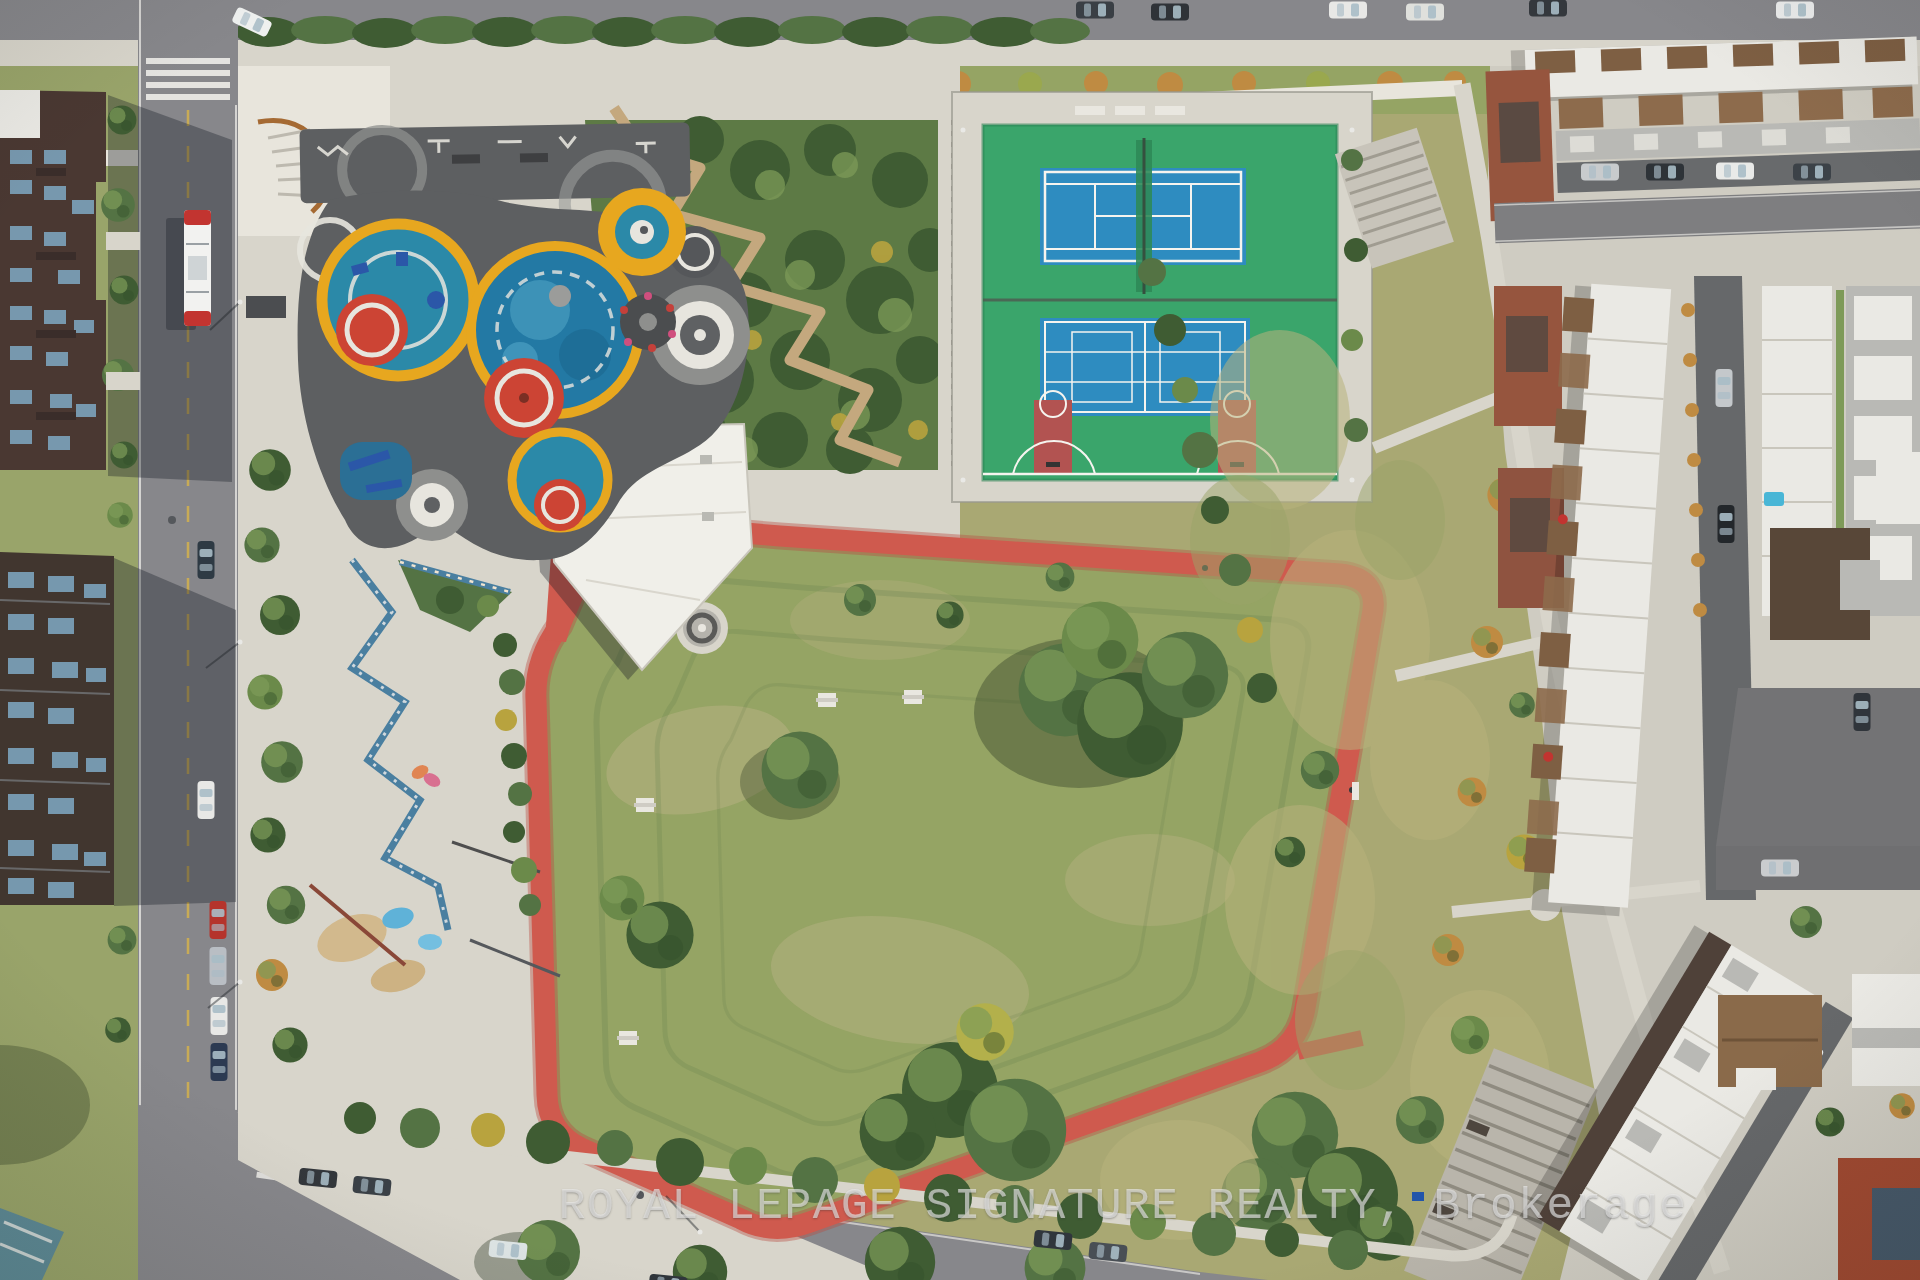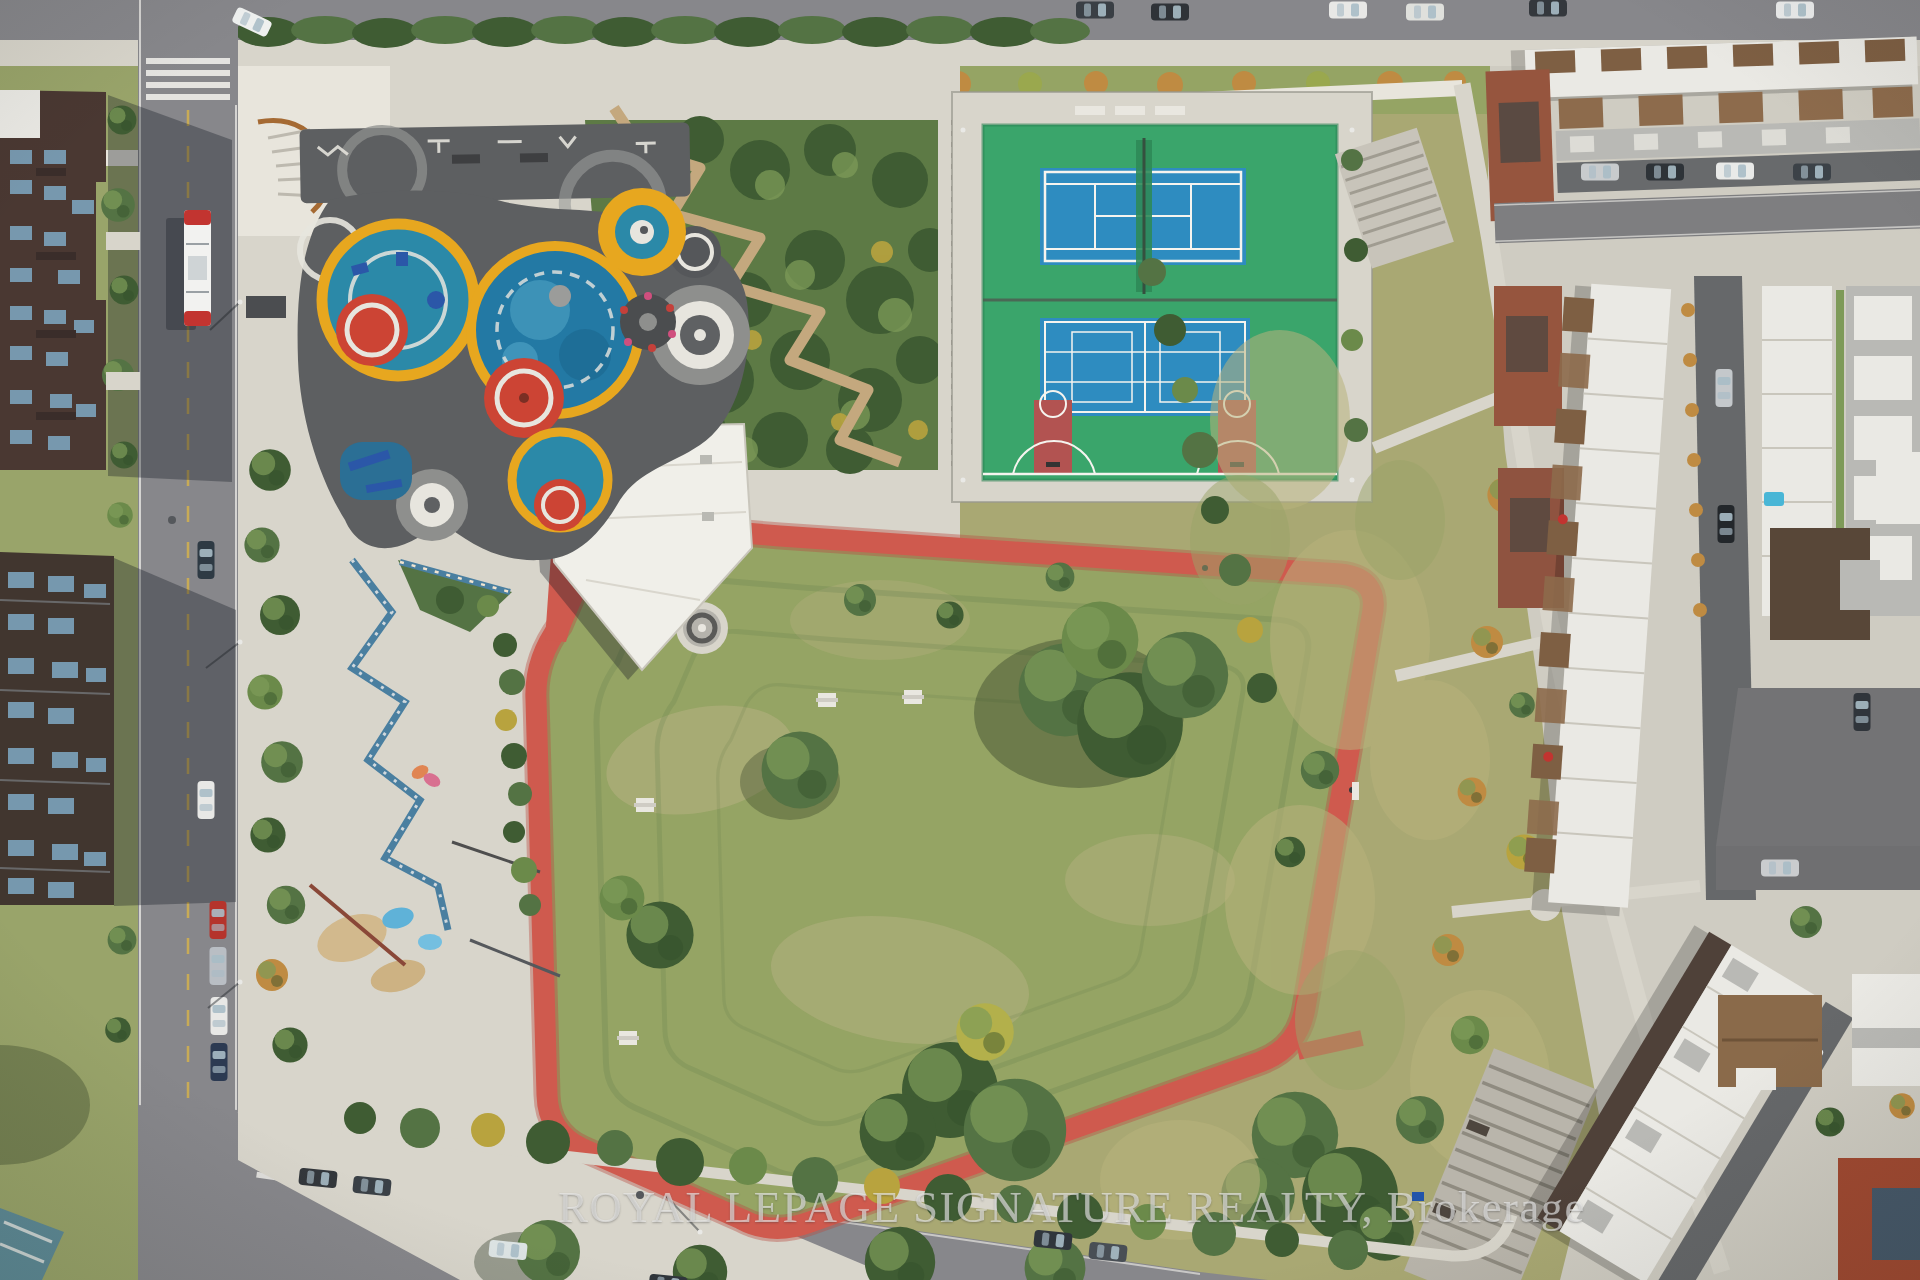--- a/index.html
+++ b/index.html
@@ -1,18 +1,18 @@
 <!DOCTYPE html>
 <html style="--concrete: #d8d5cb; --concrete-bright: #e8e5dc; --asphalt: #87878b; --asphalt-dark: #68686c; --grass: #95a464; --meadow: #a9a873; --grass-dry: #b6b181; --tree-dark: #3f5c33; --tree-mid: #547344; --tree-light: #7d9b58; --autumn: #bf8b42; --track-red: #cf5a4e; --court-green: #3aa56b; --court-blue: #2e8cc0; --key-red: #b25351; --play-teal: #2b89a8; --play-water: #2379a4; --play-yellow: #e7a71f; --play-red: #cc4434; --pad-dark: #5d5f61; --ring-gray: #8e8f8d; --ring-white: #e7e5de; --roof-white: #eae9e4; --roof-gray: #b9b9b5; --wood-brown: #7e5f43; --brick: #96553e; --building-dark: #4a3832; --glass: #7ca3bc; --line-white: #f5f4ef; --boardwalk: #c4a87e; --bus-red: #c23430; --watermark: rgba(238,238,238,0.55);"><head>
 <meta charset="utf-8">
 <style>
   html,body { margin:0; padding:0; background:#1d1f22; }
   .stage {
     position:relative; width:1920px; height:1280px; overflow:hidden;
-    font-family:Liberation Serif, serif;
+    font-family:Liberation Mono, monospace;
     background:var(--meadow,#a9a873);
   }
   .stage svg { position:absolute; left:0; top:0; }
   .watermark {
     position:absolute; left:553px; top:1181px;
     font-size:45px; font-weight:400; letter-spacing:1.5px; white-space:nowrap;
     color:var(--watermark, rgba(238,238,238,0.55));
     text-shadow:0 1px 2px rgba(45,45,45,0.35), 0 0 1px rgba(255,255,255,0.25);
     transform:scaleX(0.99);
     user-select:none;

